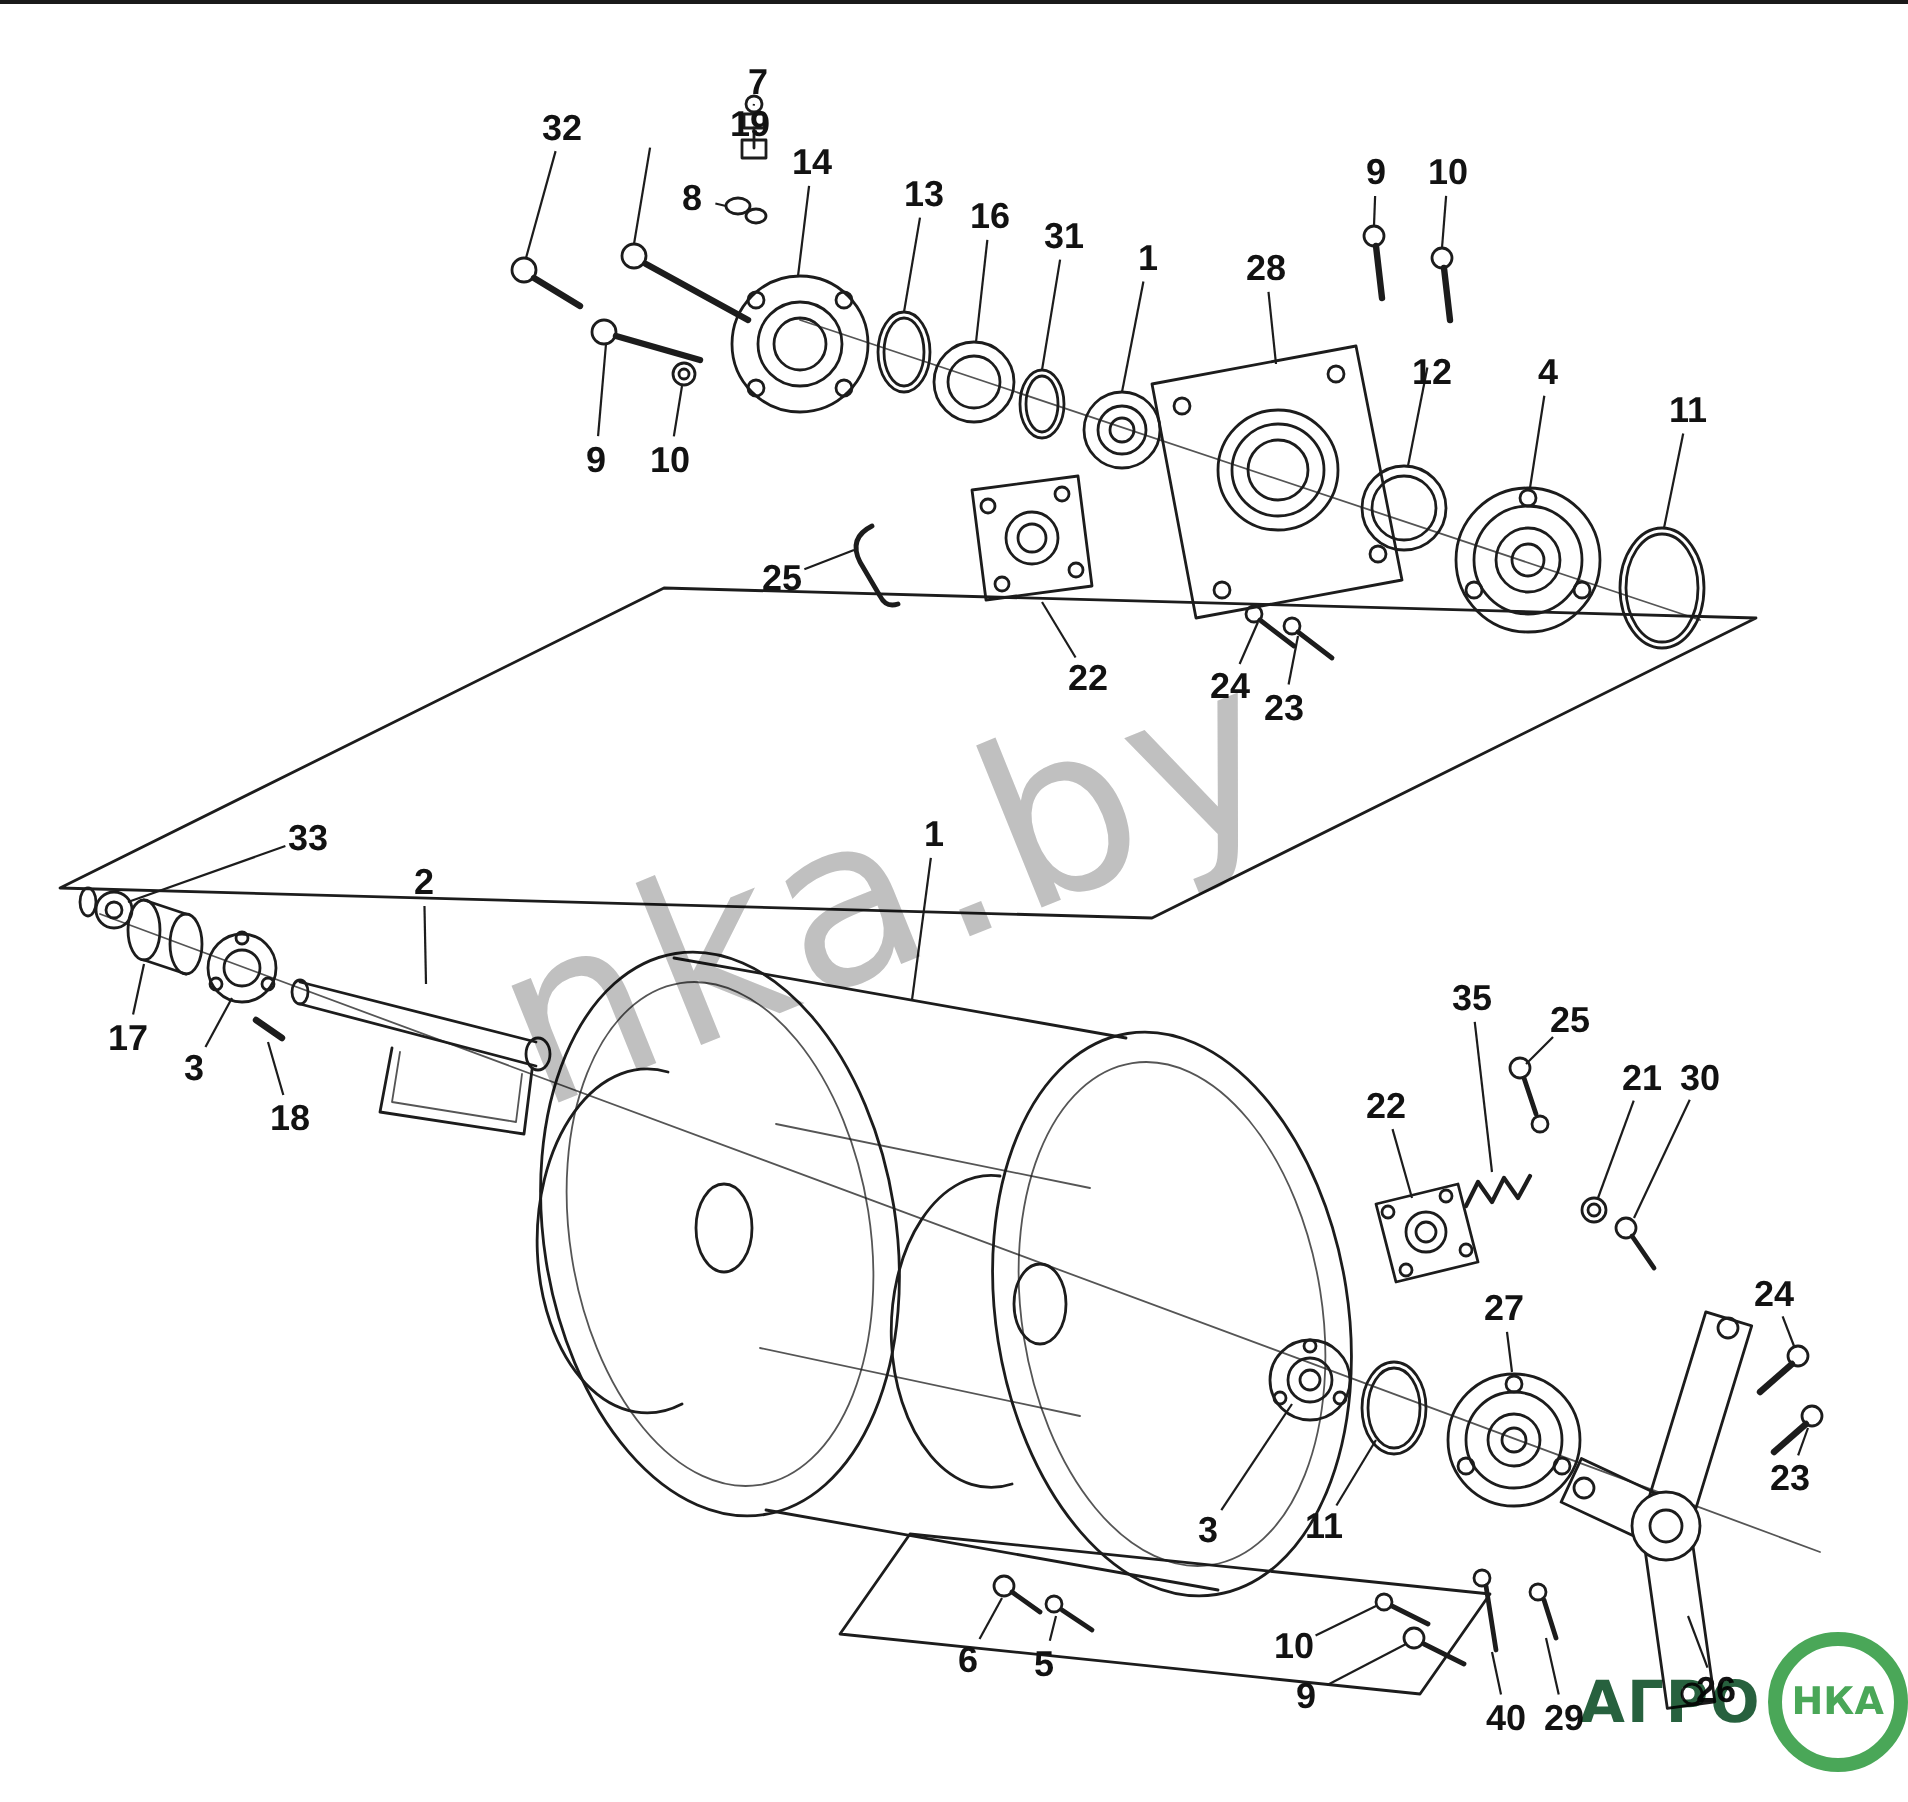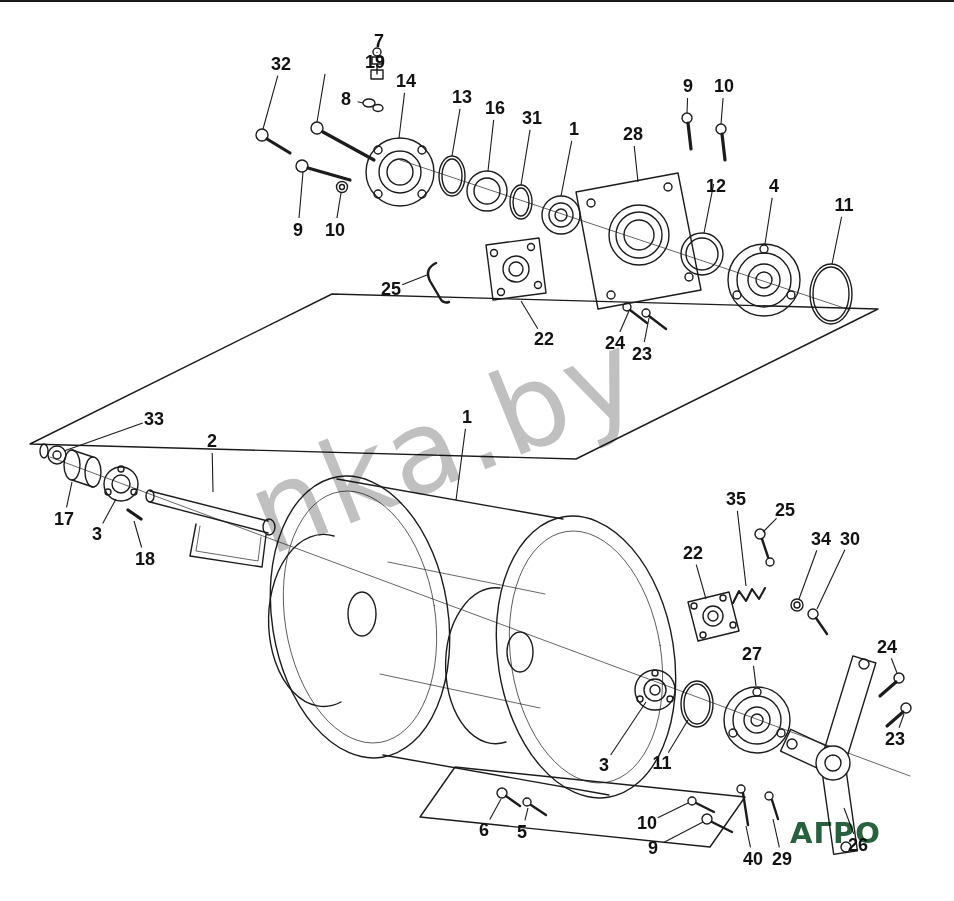--- a/index.html
+++ b/index.html
@@ -329,35 +329,38 @@
       <div class="callout" style="left: 642px; top: 352px;">23</div>
       <div class="callout" style="left: 154px; top: 417px;">33</div>
       <div class="callout" style="left: 212px; top: 439px;">2</div>
       <div class="callout" style="left: 467px; top: 415px;">1</div>
       <div class="callout" style="left: 64px; top: 517px;">17</div>
       <div class="callout" style="left: 97px; top: 532px;">3</div>
       <div class="callout" style="left: 145px; top: 557px;">18</div>
       <div class="callout" style="left: 736px; top: 497px;">35</div>
       <div class="callout" style="left: 785px; top: 508px;">25</div>
       <div class="callout" style="left: 693px; top: 551px;">22</div>
-      <div class="callout" style="left: 821px; top: 537px;">34</div>
+      <div class="callout" style="left: 821px; top: 537px;">21</div>
       <div class="callout" style="left: 850px; top: 537px;">30</div>
       <div class="callout" style="left: 887px; top: 645px;">24</div>
       <div class="callout" style="left: 895px; top: 737px;">23</div>
       <div class="callout" style="left: 752px; top: 652px;">27</div>
       <div class="callout" style="left: 604px; top: 763px;">3</div>
       <div class="callout" style="left: 662px; top: 761px;">11</div>
       <div class="callout" style="left: 484px; top: 828px;">6</div>
       <div class="callout" style="left: 522px; top: 830px;">5</div>
       <div class="callout" style="left: 647px; top: 821px;">10</div>
       <div class="callout" style="left: 653px; top: 846px;">9</div>
       <div class="callout" style="left: 753px; top: 857px;">40</div>
       <div class="callout" style="left: 782px; top: 857px;">29</div>
       <div class="callout" style="left: 858px; top: 843px;">26</div>
     </div>
 
   <div class="watermark">nka.by</div>
 
   <div class="logo">
     <span class="logo-text">АГРО</span>
+    <span class="logo-circle">
+      <span>НКА</span>
+    </span>
   </div>
 
 </div>
 
 </body></html>

